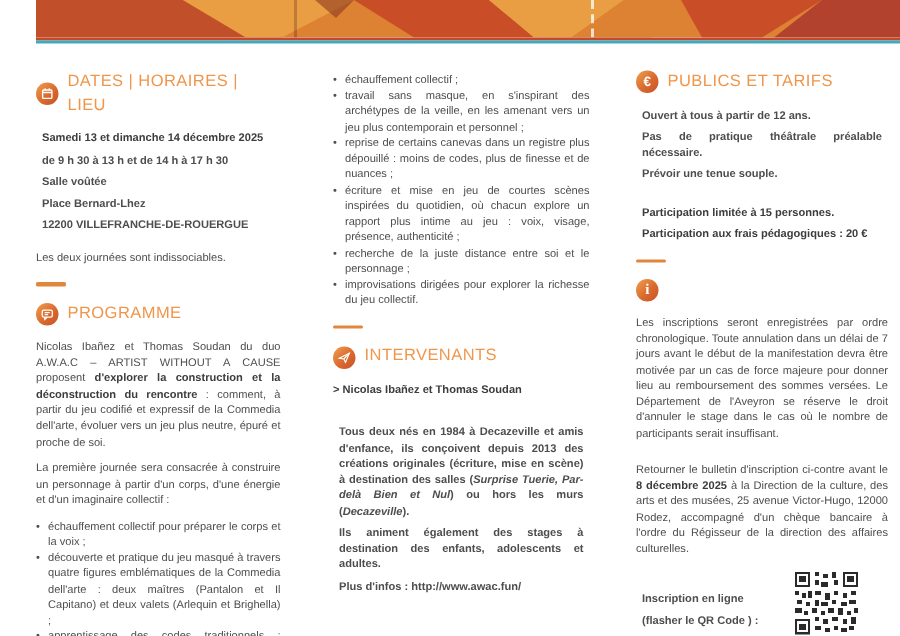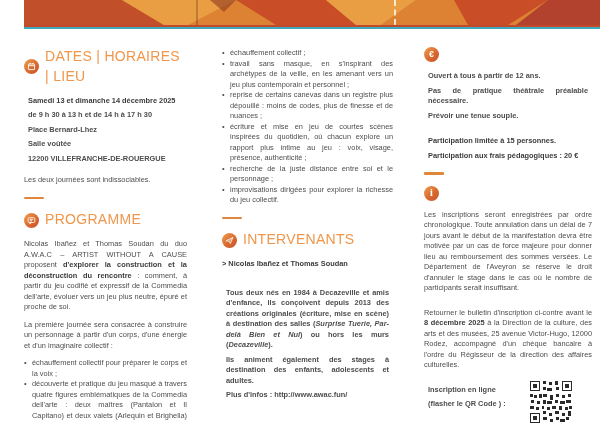--- a/index.html
+++ b/index.html
@@ -14,34 +14,34 @@
   #col1{left:24px;width:163px;}
   #col2{left:222px;width:171px;}
   #col3{left:424px;width:168px;}
   
   .sechead{display:flex;align-items:center;gap:6px;margin:11px 0 9px 0;}
   .icircle{width:15px;height:15px;min-width:15px;border-radius:50%;
            background:linear-gradient(135deg,#f0a050 0%,#d96a2e 55%,#c8512a 100%);
            display:flex;align-items:center;justify-content:center;color:#fff;}
   .icircle svg{display:block;}
   .ichar{font-size:9px;font-weight:bold;color:#fff;line-height:1;}
-  .sectitle{color:#f0964b;font-size:14px;letter-spacing:.3px;}
+  .sectitle{color:#f0964b;font-size:11px;letter-spacing:.3px;}
   .sectitle.wrapnarrow{max-width:104px;line-height:1.05;}
   
   p{margin:0 0 7px 0;text-align:justify;}
   .tight p{margin:4px;font-weight:bold;}
   b,.b{font-weight:bold;color:#3c3c3c;}
   .bullets{margin:0 0 7px 0;}
   .bullet{position:relative;padding-left:8px;text-align:justify;}
   .bullet .dot{position:absolute;left:0;top:0;}
   .divider{width:20px;height:2.5px;background:#e0873c;margin:11px 0 10px 0;border-radius:1px;}
   .spacer{height:7px;}
   a.linkplain{color:#4d4d4d;text-decoration:none;}
   
-  .qrrow{display:flex;align-items:flex-start;gap:20px;margin-top:10px;}
+  .qrrow{display:flex;align-items:flex-end;gap:20px;margin-top:10px;}
   .qr{width:42px;height:42px;background:#fff;}
   
   .fold-crease{position:absolute;left:196px;top:0;width:2px;height:25px;background:rgba(60,20,10,.25);}
   .fold-dash{position:absolute;left:394px;top:0;width:0;height:25px;border-left:2px dashed rgba(255,255,255,.75);}
 </style>
 </head>
 <body>
 
 <div class="page">
 
@@ -71,22 +71,22 @@
           <line x1="5.5" y1="1.5" x2="5.5" y2="4"></line>
           <line x1="10.5" y1="1.5" x2="10.5" y2="4"></line>
         </svg>
       </span>
       <span class="sectitle">DATES | HORAIRES | LIEU</span>
     </div>
 
     <div class="tight">
       <p class="b">Samedi 13 et dimanche 14 décembre 2025</p>
       <p>de 9 h 30 à 13 h et de 14 h à 17 h 30</p>
+      <p>Salle voûtée</p>
       <p>Place Bernard-Lhez</p>
-      <p>Salle voûtée</p>
       <p>12200 VILLEFRANCHE-DE-ROUERGUE</p>
     </div>
     <div class="spacer"></div>
     <p>Les deux journées sont indissociables.</p>
 
     <div class="divider"></div>
 
     <div class="sechead">
       <span class="icircle">
         <svg width="9" height="9" viewBox="0 0 16 16" fill="none" stroke="#fff" stroke-width="1.5">
@@ -145,20 +145,21 @@
     </div>
 
   </div>
 
   <div class="col" id="col3">
 
     <div class="sechead">
       <span class="icircle">
           <span class="ichar">€</span>
         </span>
+      <span class="sectitle">PUBLICS ET TARIFS</span>
     </div>
 
     <div class="tight">
       <p>Ouvert à tous à partir de 12 ans.</p>
       <p>Pas de pratique théâtrale préalable nécessaire.</p>
       <p>Prévoir une tenue souple.</p>
     </div>
     <div class="spacer"></div>
     <div class="tight">
       <p class="b">Participation limitée à 15 personnes.</p>

